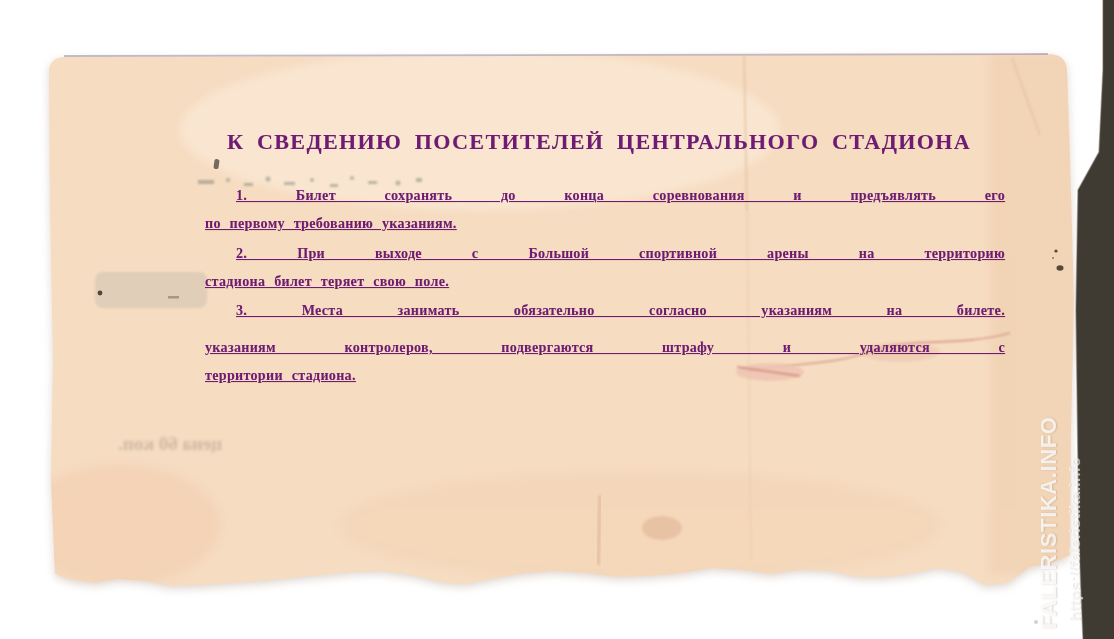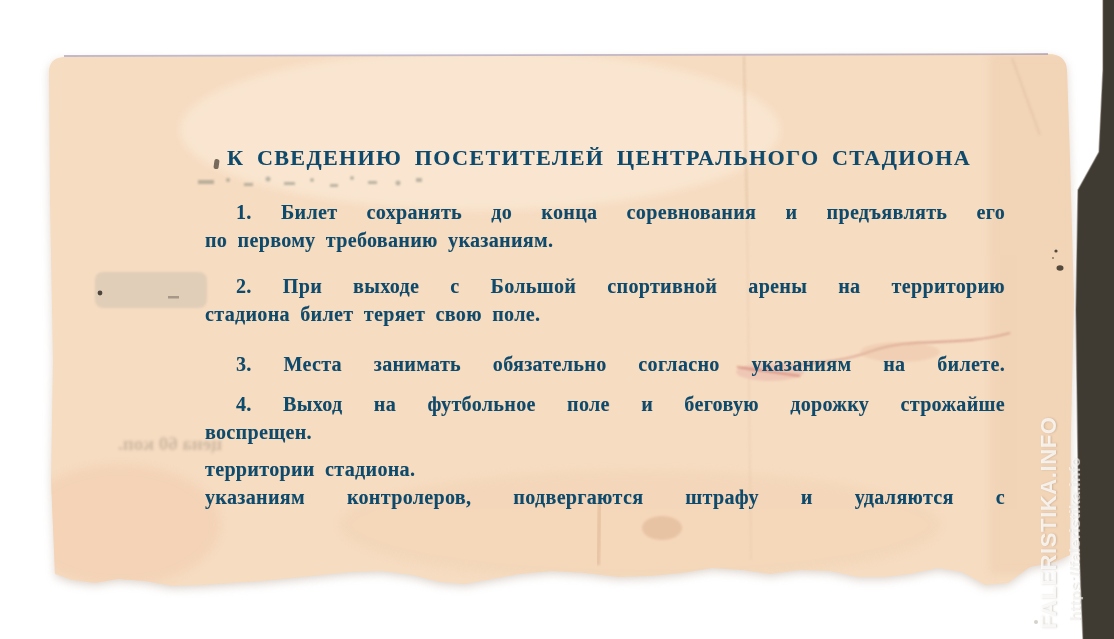--- a/index.html
+++ b/index.html
@@ -5,36 +5,36 @@
   html,body { margin:0; padding:0; background:#ffffff; }
   .screen {
     position:relative; width:1114px; height:639px;
     background:#ffffff; overflow:hidden;
     font-family:"Liberation Serif","DejaVu Serif",serif;
   }
   .scan-svg { position:absolute; left:0; top:0; z-index:1; }
 
   
   .ticket-text {
-    position:absolute; left:205px; top:146px; width:800px; z-index:3;
-    color:#0c4a6e; font-weight:700;
+    position:absolute; left:205px; top:130px; width:800px; z-index:3;
+    color:#701a75; font-weight:700;
   }
   .heading {
     margin:0 0 0 22px; width:744px;
     font-size:22px; line-height:24px; letter-spacing:1.4px;
     text-align:justify; text-align-last:justify;
     white-space:nowrap0; text-shadow:0.3px 0.3px 0 rgba(74,62,51,.35);
   }
-  .para { font-size:20px; line-height:28px; text-shadow:0.3px 0.3px 0 rgba(74,62,51,.3); }
+  .para { font-size:14px; line-height:28px; text-shadow:0.3px 0.3px 0 rgba(74,62,51,.3);text-decoration:underline; }
   .para .line { text-align:justify; text-align-last:justify; word-spacing:5px; letter-spacing:0.35px; }
   .para .line.first { text-indent:31px; }
   .para .line.last { text-align-last:left; }
   .para.p1 { margin-top:28px; }
-  .para.p2 { margin-top:18px; }
-  .para.p3 { margin-top:22px; }
+  .para.p2 { margin-top:2px; }
+  .para.p3 { margin-top:1px; }
   .para.p4 { margin-top:12px; }
   .para.p5 { margin-top:9px; }
 
   
   .ghost {
     position:absolute; left:118px; top:433px; z-index:2;
     font:700 19px "Liberation Serif","DejaVu Serif",serif;
     color:#8d7e6e; opacity:.38; filter:blur(1.4px);
     transform:scaleX(-1); white-space:nowrap;
   }
@@ -160,27 +160,23 @@
 
     <div class="para p2">
       <div class="line first">2. При выходе с Большой спортивной арены на территорию</div>
       <div class="line last">стадиона билет теряет свою поле.</div>
     </div>
 
     <div class="para p3">
       <div class="line first">3. Места занимать обязательно согласно указаниям на билете.</div>
     </div>
 
-    <div class="para p4">
-      <div class="line first">4. Выход на футбольное поле и беговую дорожку строжайше</div>
-      <div class="line last">воспрещен.</div>
-    </div>
 
     <div class="para p5">
+      <div class="line">указаниям контролеров, подвергаются штрафу и удаляются с</div>
       <div class="line last">территории стадиона.</div>
-      <div class="line">указаниям контролеров, подвергаются штрафу и удаляются с</div>
     </div>
   </div>
 
   <div class="wm wm-big">FALERISTIKA.INFO</div>
   <div class="wm wm-small">https://faleristika.info</div>
 
 </div>
 
 </body></html>

